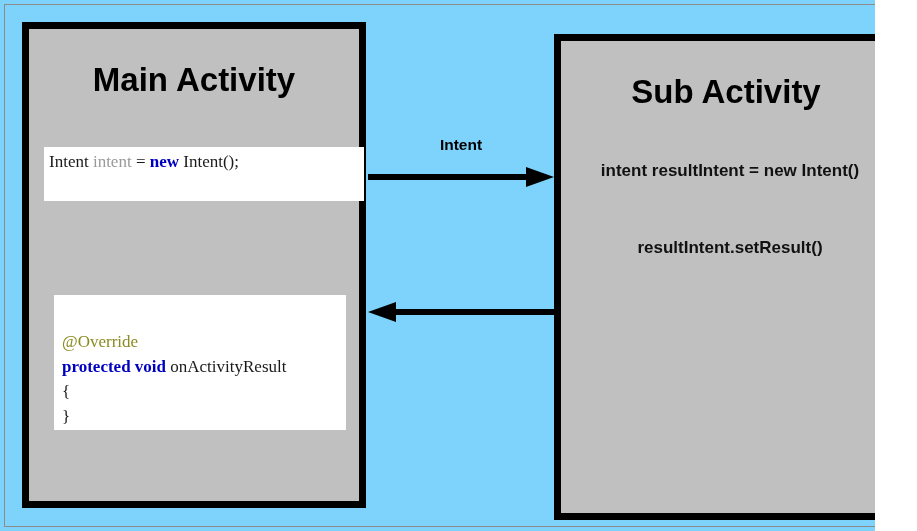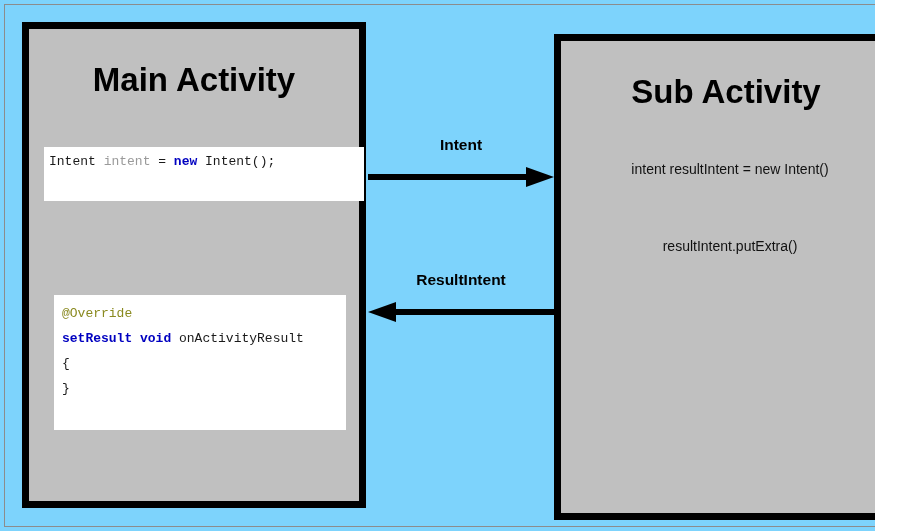--- a/index.html
+++ b/index.html
@@ -64,22 +64,22 @@
     white-space: nowrap;
   }
   #main-activity-box .activity-title { top: 32px; }
   #sub-activity-box  .activity-title { top: 32px; }
 
   
   .code-block {
     position: absolute;
     background: #ffffff;
     overflow: hidden;
-    font-family: Liberation Mono, monospace;
-    font-size: 13px;
+    font-family: Liberation Serif, serif;
+    font-size: 17px;
     line-height: 25px;
     color: #1a1a1a;
     white-space: nowrap;
   }
   #code-block-start {
     left: 15px;
     top: 118px;
     width: 320px;
     height: 54px;
     padding: 2px 0 0 5px;
@@ -93,31 +93,31 @@
     padding: 6px 0 0 8px;
     box-sizing: border-box;
   }
   .code-line { display: block; }
   .code-indent { padding-left: 30px; }
 
   .tok-type     { color: #1a1a1a; }
   .tok-var      { color: #9a9a9a; }
   .tok-kw       { color: #0000c0; font-weight: bold; }
   .tok-plain    { color: #1a1a1a; }
-  .tok-anno     { color: #8a8a20; }
+  .tok-anno     { color: #8a8a20; margin-top: 28px; }
   .tok-comment  { color: #a8a8a8; font-style: italic; }
 
   
   .sub-step {
     position: absolute;
     left: 8px;
     right: 0;
     text-align: center;
-    font-size: 14px;
-    font-weight: normal;
+    font-size: 17px;
+    font-weight: bold;
     color: #111111;
     white-space: nowrap;
   }
   #sub-step-0 { top: 120px; }
   #sub-step-1 { top: 197px; }
   #sub-step-2 { top: 272px; }
   #sub-step-3 { top: 348px; }
 
   
   .arrow-group { position: absolute; }
@@ -155,44 +155,43 @@
 
     <div class="code-block" id="code-block-start">
       <span class="code-line">
         <span class="tok-type">Intent</span><span class="tok-plain"> </span><span class="tok-var">intent</span><span class="tok-plain"> = </span><span class="tok-kw">new</span><span class="tok-plain"> Intent();</span>
       </span>
     </div>
 
     <div class="code-block" id="code-block-result">
       <span class="code-line tok-anno">@Override</span>
       <span class="code-line">
-        <span class="tok-kw">setResult void</span><span class="tok-plain"> onActivityResult</span>
+        <span class="tok-kw">protected void</span><span class="tok-plain"> onActivityResult</span>
       </span>
       <span class="code-line tok-plain">{</span>
       <span class="code-line tok-plain">}</span>
     </div>
   </div>
 
   <div class="activity-box" id="sub-activity-box">
 
     <div class="activity-title">Sub Activity</div>
 
     <div class="sub-step" id="sub-step-0">intent resultIntent = new Intent()</div>
-    <div class="sub-step" id="sub-step-1">resultIntent.putExtra()</div>
+    <div class="sub-step" id="sub-step-1">resultIntent.setResult()</div>
   </div>
 
   <div class="arrow-group" id="arrow-intent">
     <div class="arrow-label">Intent</div>
     <svg class="arrow-svg" width="186" height="22" viewBox="0 0 186 22">
       <rect x="0" y="8" width="166" height="6" fill="#000000"></rect>
       <polygon points="158,1 186,11 158,21" fill="#000000"></polygon>
     </svg>
   </div>
 
   <div class="arrow-group" id="arrow-resultintent">
-    <div class="arrow-label">ResultIntent</div>
     <svg class="arrow-svg" width="186" height="22" viewBox="0 0 186 22">
       <rect x="20" y="8" width="166" height="6" fill="#000000"></rect>
       <polygon points="28,1 0,11 28,21" fill="#000000"></polygon>
     </svg>
   </div>
 
 </div>
 
 </body></html>

